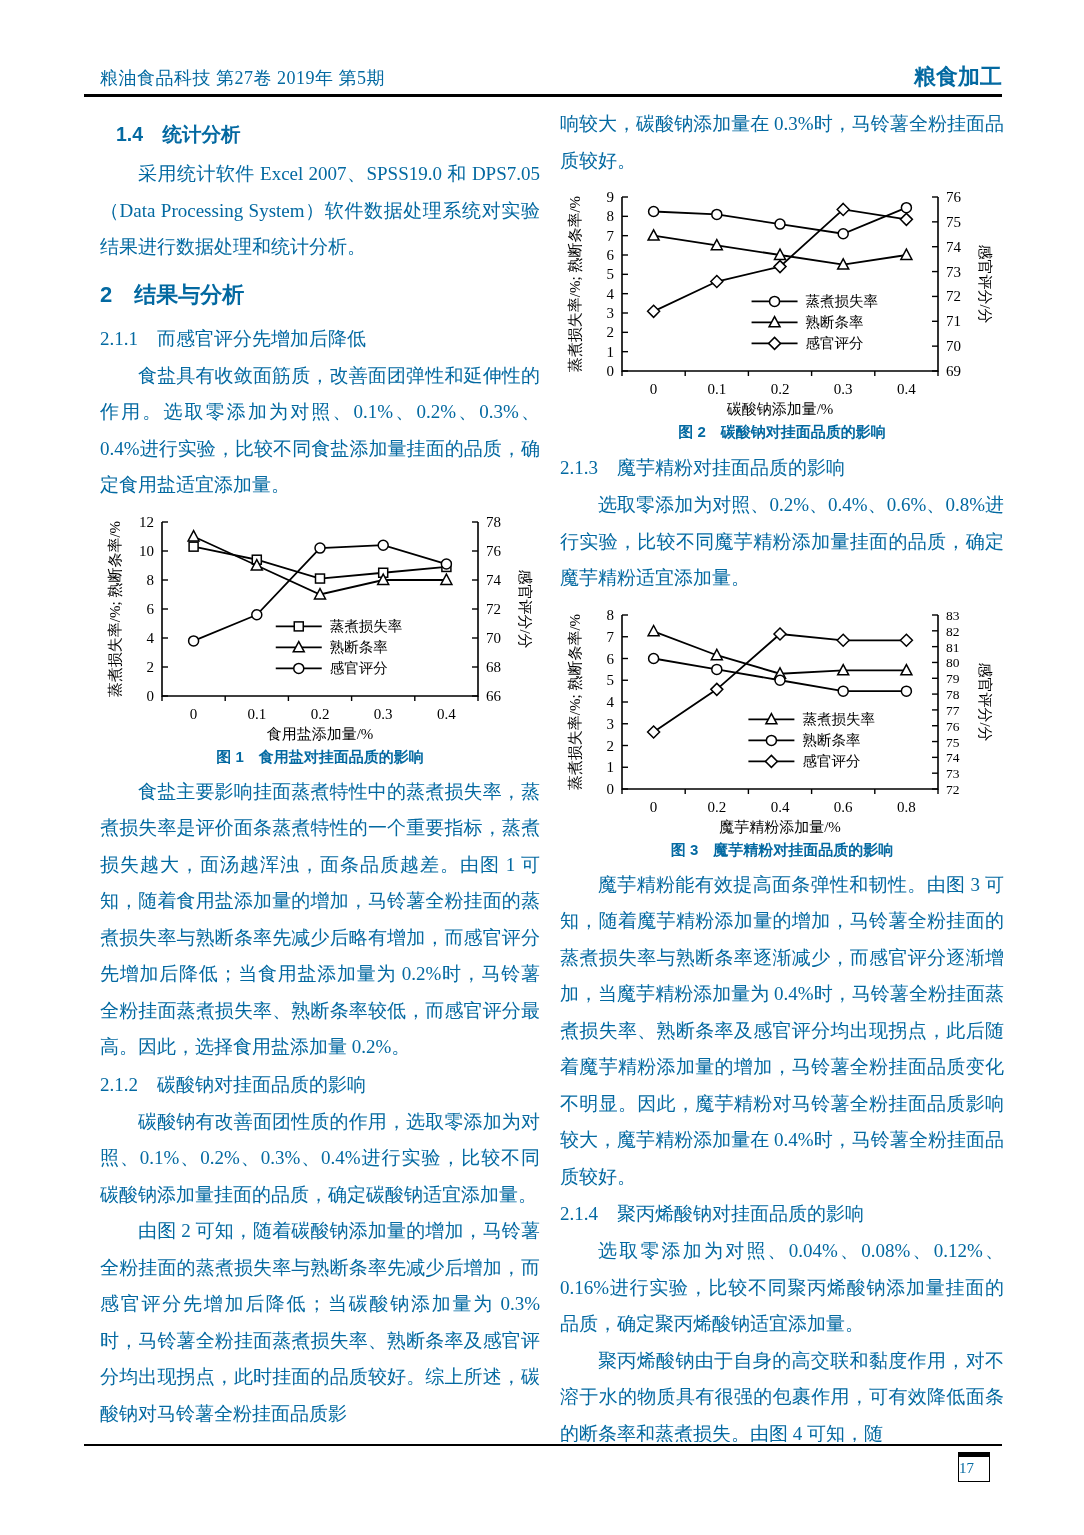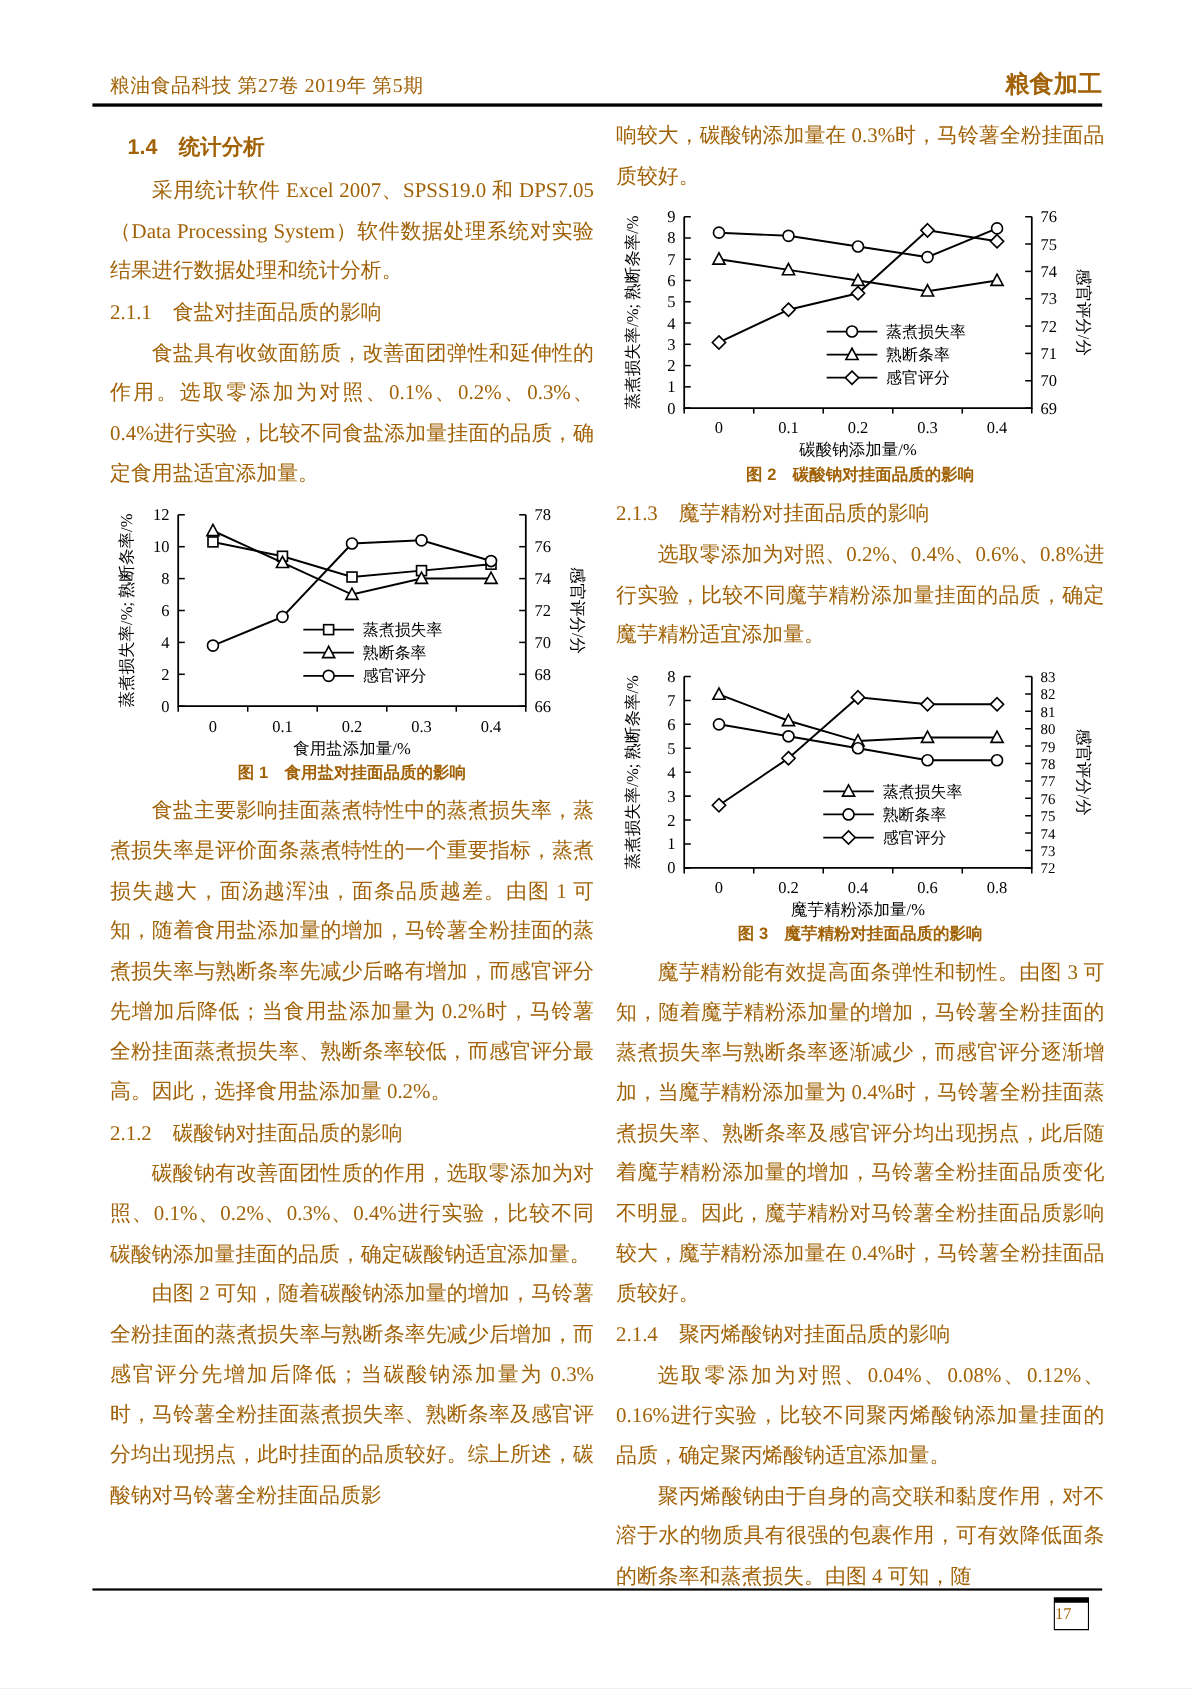--- a/index.html
+++ b/index.html
@@ -1,18 +1,18 @@
 <!DOCTYPE html>
 <html><head>
 <meta charset="utf-8">
 <style>
   html,body { margin:0; padding:0; background:#e8e8e8; }
   .page {
     position:relative; width:1084px; height:1535px; margin:0 auto;
-    background:#ffffff; color:#a16207;
+    background:#ffffff; color:#0369a1;
     font-family:"Liberation Serif","DejaVu Serif",serif;
     overflow:hidden;
   }
   
   .hdr { position:absolute; top:58px; left:84px; width:918px; height:34px; }
   .hdr-left { position:absolute; left:16px; bottom:2px; font-size:18px; letter-spacing:0.5px; }
   .hdr-right { position:absolute; right:0; bottom:0; font-size:22px; font-weight:bold;
                font-family:Liberation Mono, monospace; }
   .hdr-rule { position:absolute; top:94px; left:84px; width:918px; height:3px; background:#000; }
   .ftr-rule { position:absolute; top:1444px; left:84px; width:918px; height:2px; background:#000; }
@@ -50,21 +50,22 @@
 
   <div class="hdr">
     <span class="hdr-left">粮油食品科技 第27卷 2019年 第5期</span>
     <span class="hdr-right">粮食加工</span>
   </div>
   <div class="hdr-rule"></div>
 
   <div class="col col-left">
     <h3 class="h3">1.4　统计分析</h3>
     <p>采用统计软件 Excel 2007、SPSS19.0 和 DPS7.05（Data Processing System）软件数据处理系统对实验结果进行数据处理和统计分析。</p>
-    <h4 class="h4">2.1.1　食盐对挂面品质的影响</h4>
+    <h2 class="h2">2　结果与分析</h2>
+    <h4 class="h4">2.1.1　而感官评分先增加后降低</h4>
     <p>食盐具有收敛面筋质，改善面团弹性和延伸性的作用。选取零添加为对照、0.1%、0.2%、0.3%、0.4%进行实验，比较不同食盐添加量挂面的品质，确定食用盐适宜添加量。</p>
 
     <div class="chart-block">
       <div class="chart-svg">
           <svg width="440" height="232" viewBox="0 0 440 232" xmlns="http://www.w3.org/2000/svg">
             <path d="M62,10 V184 H378 V10" fill="none" stroke="#000" stroke-width="1.6"></path>
             <line x1="62" y1="184" x2="68" y2="184" stroke="#000" stroke-width="1.4"></line>
             <text class="tk" x="54" y="189" text-anchor="end">0</text>
             <line x1="62" y1="155" x2="68" y2="155" stroke="#000" stroke-width="1.4"></line>
             <text class="tk" x="54" y="160" text-anchor="end">2</text>

